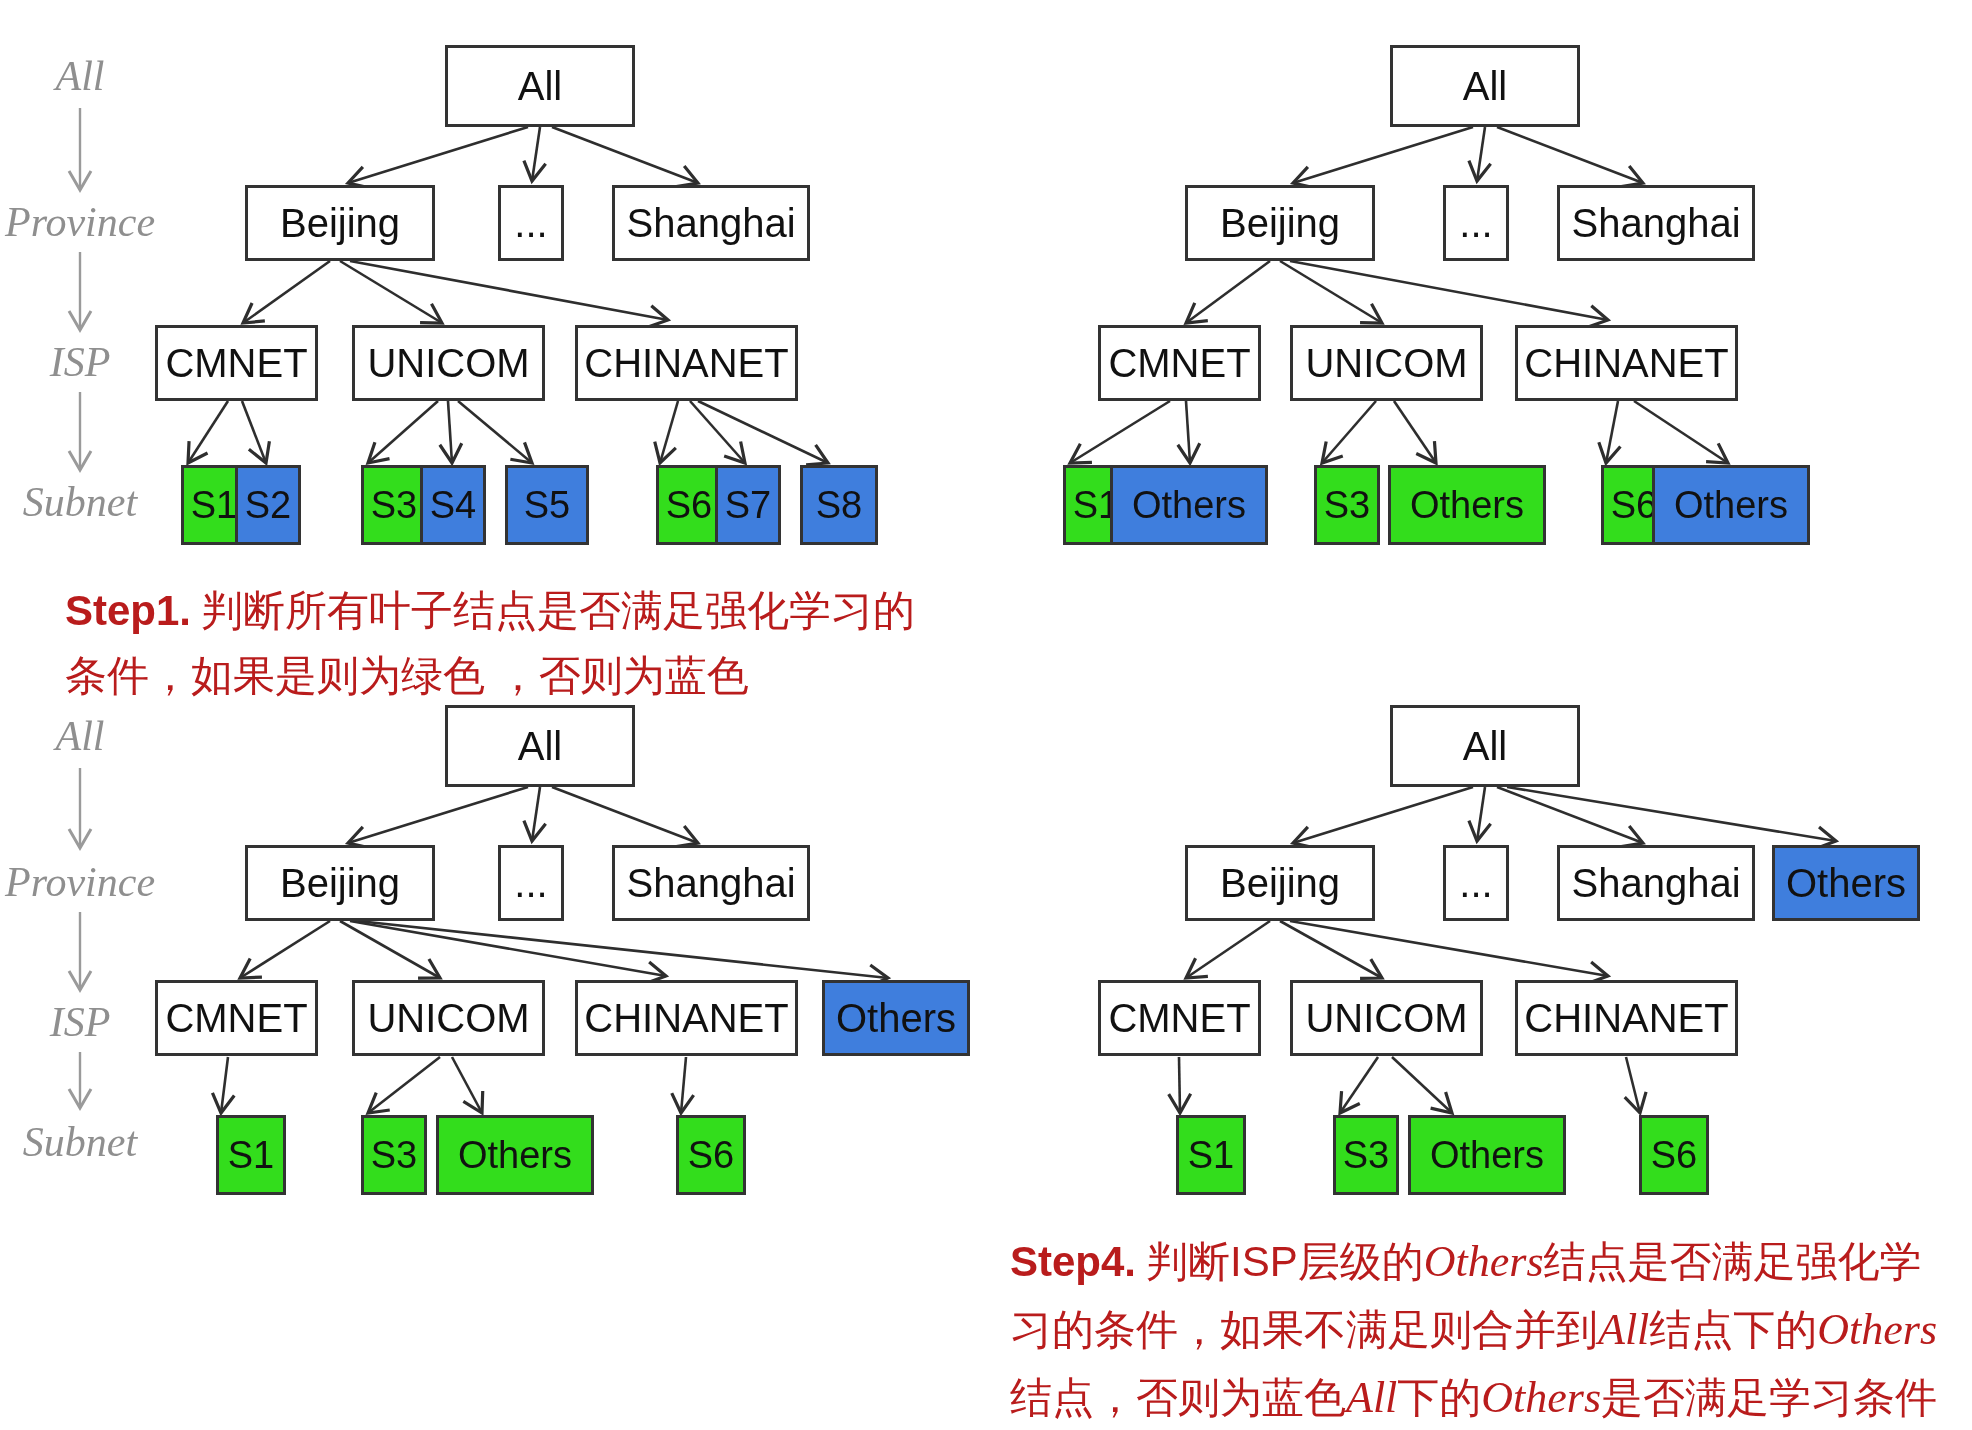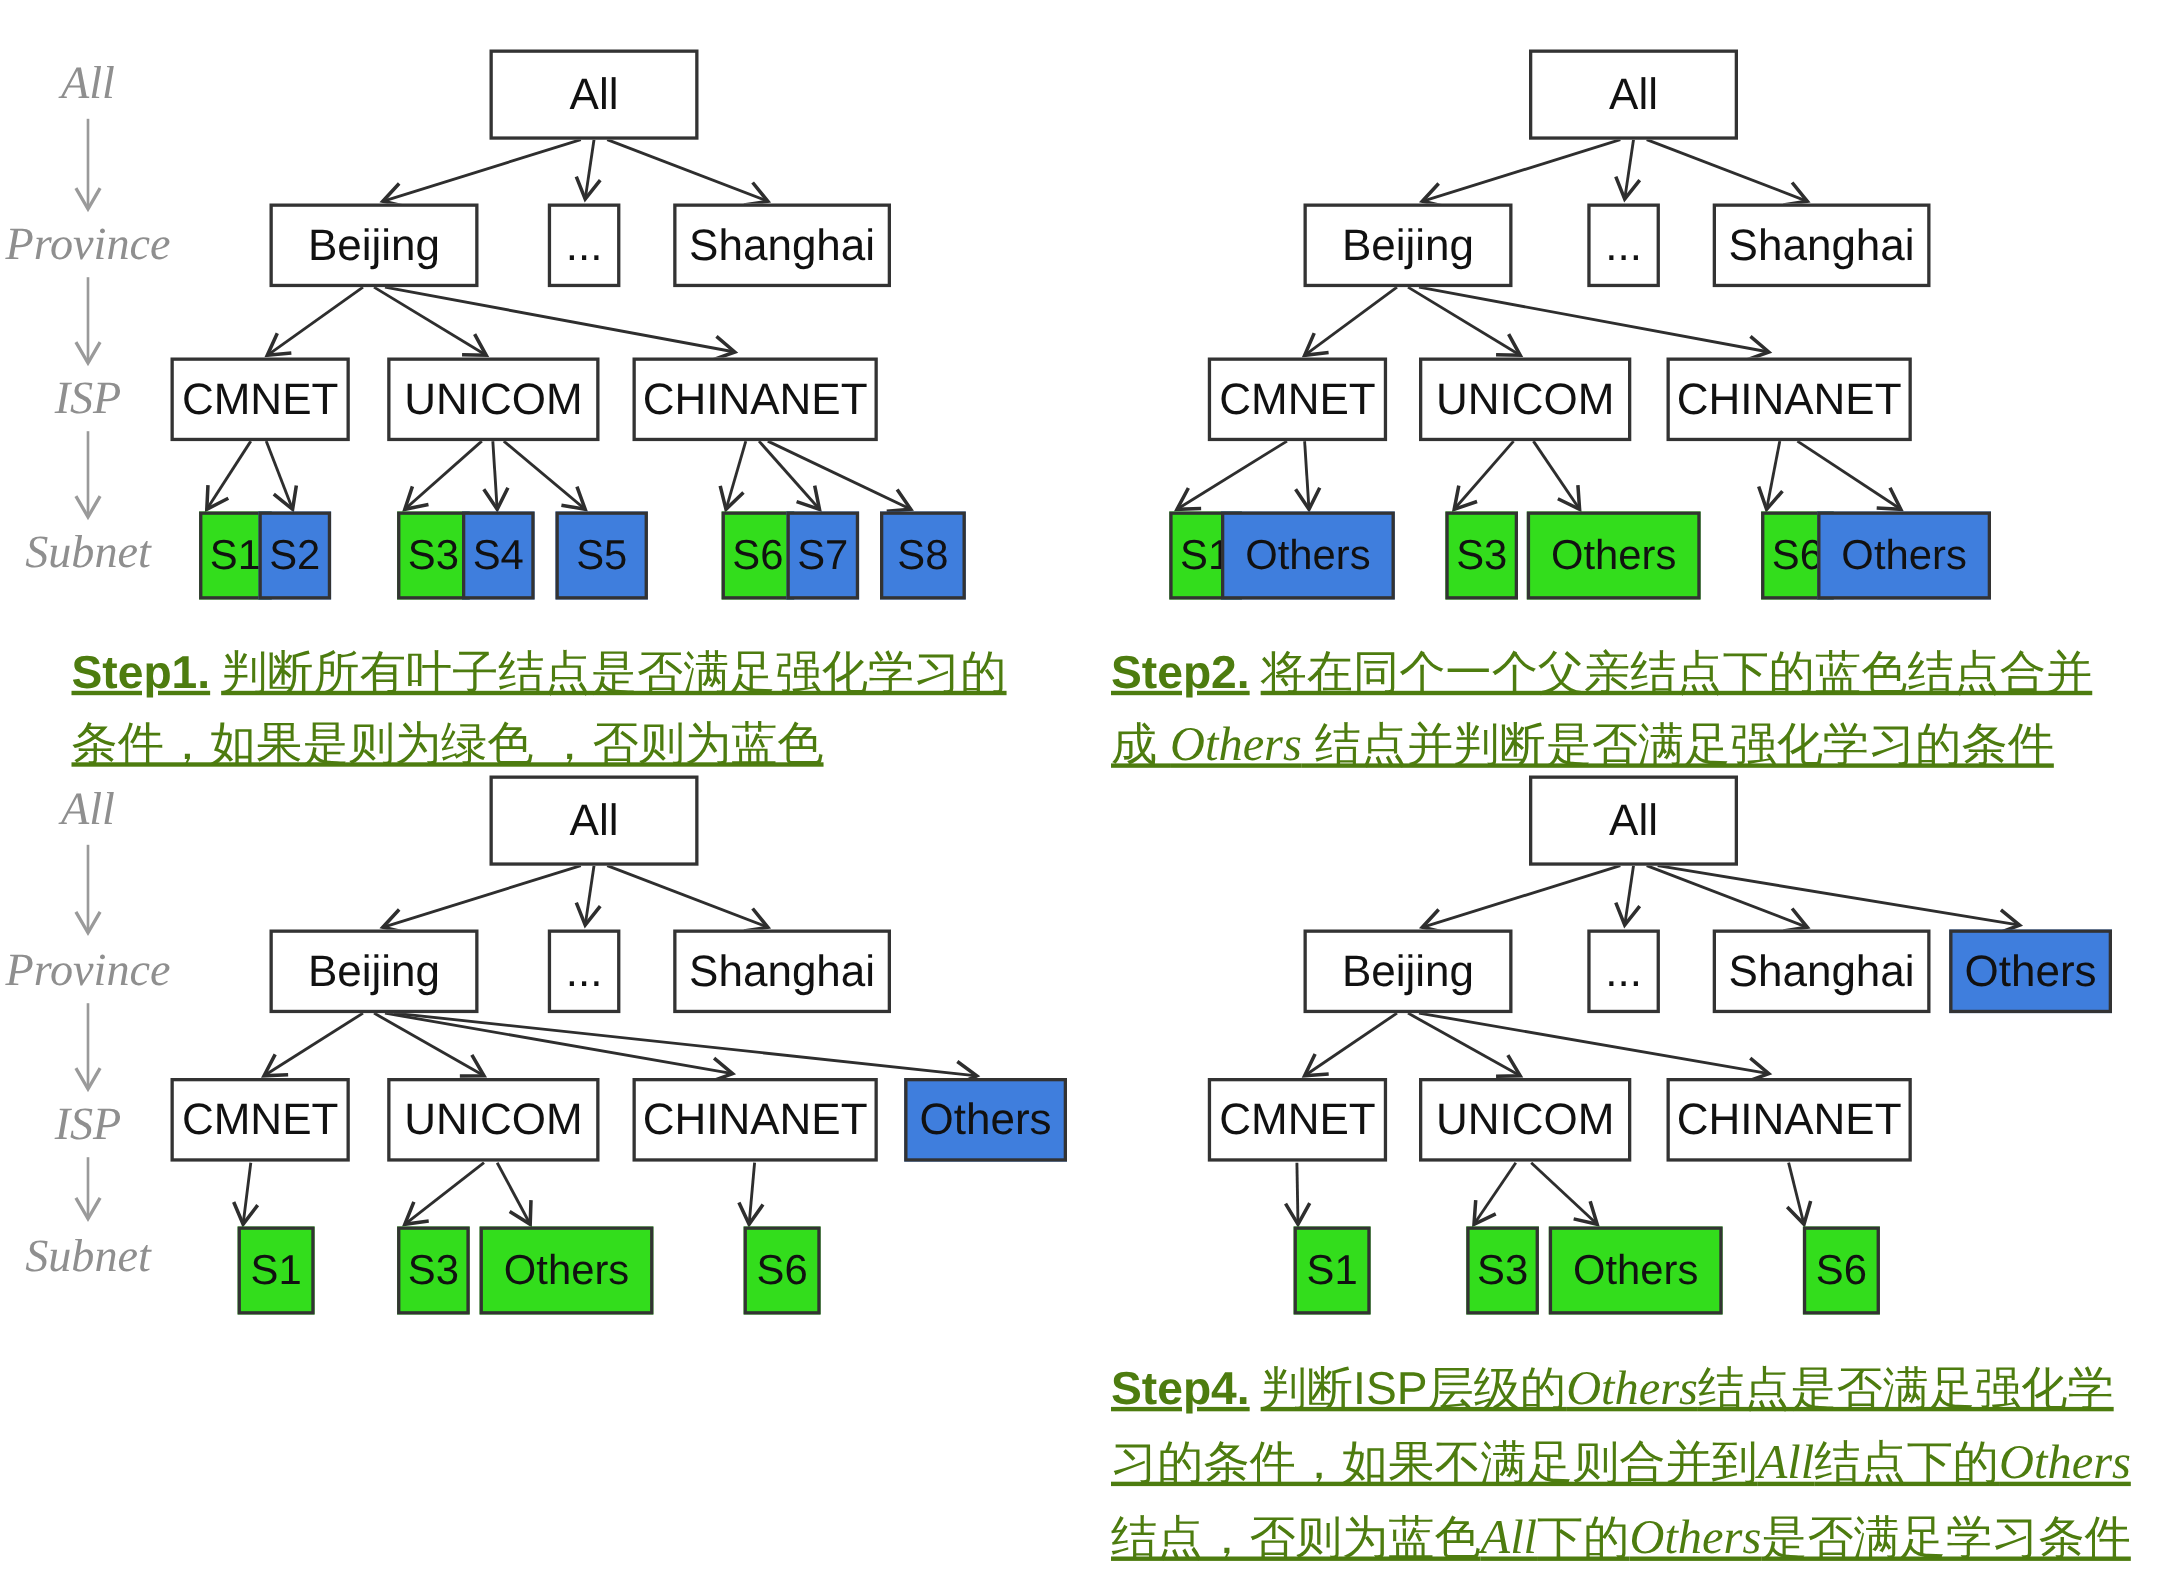--- a/index.html
+++ b/index.html
@@ -9,21 +9,21 @@
   .arrows{position:absolute;left:0;top:0;width:1972px;height:1430px;}
   .node{position:absolute;border:3px solid #333;background:#fff;display:flex;
         align-items:center;justify-content:center;font-size:40px;color:#111;
         box-sizing:border-box;z-index:2;}
   .sub{font-size:38px;}
   .g{background:var(--green,#33DD1C);margin-left:31px;}
   .b{background:var(--blue,#3F7EDD);}
   .lvl{position:absolute;left:5px;width:150px;text-align:center;z-index:2;
        font-family:"Liberation Serif","DejaVu Serif",serif;font-style:italic;
        font-size:42px;color:#8f8f8f;}
-  .caption{position:absolute;font-size:42px;line-height:1.55;color:#4d7c0f;z-index:2;text-decoration:underline;}
+  .caption{position:absolute;font-size:42px;line-height:1.55;color:#b91c1c;z-index:2;}
   .caption b{font-weight:700;margin-right:10px;}
   .caption .en{font-family:"Liberation Serif","DejaVu Serif",serif;
                font-style:italic;font-size:44px;}
 </style>
 </head>
 <body>
 
 <div class="canvas">
 
   <svg class="arrows" viewBox="0 0 1972 1430" xmlns="http://www.w3.org/2000/svg">
@@ -162,22 +162,19 @@
   <div class="node" style="left:1515px;top:980px;width:223px;height:76px">CHINANET</div>
   <div class="node sub g" style="left:1145px;top:1115px;width:70px;height:80px">S1</div>
   <div class="node sub g" style="left:1302px;top:1115px;width:66px;height:80px">S3</div>
   <div class="node sub g" style="left:1377px;top:1115px;width:158px;height:80px">Others</div>
   <div class="node sub g" style="left:1608px;top:1115px;width:70px;height:80px">S6</div>
 
   <div class="caption" style="left:65px;top:578px;width:880px">
     <b>Step1.</b><span>判断所有叶子结点是否满足强化学习的条件，如果是则为绿色 ，否则为蓝色</span>
   </div>
 
-  <div class="caption" style="left:1010px;top:578px;width:930px">
-    <b>Step2.</b><span>将在同个一个父亲结点下的蓝色结点合并成 </span><i class="en">Others</i><span> 结点并判断是否满足强化学习的条件</span>
-  </div>
 
 
   <div class="caption" style="left:1010px;top:1228px;width:950px">
     <b>Step4.</b><span>判断ISP层级的</span><i class="en">Others</i><span>结点是否满足强化学习的条件，如果不满足则合并到</span><i class="en">All</i><span>结点下的</span><i class="en">Others</i><span>结点，否则为蓝色</span><i class="en">All</i><span>下的</span><i class="en">Others</i><span>是否满足学习条件</span>
   </div>
 
 </div>
 
 </body></html>

